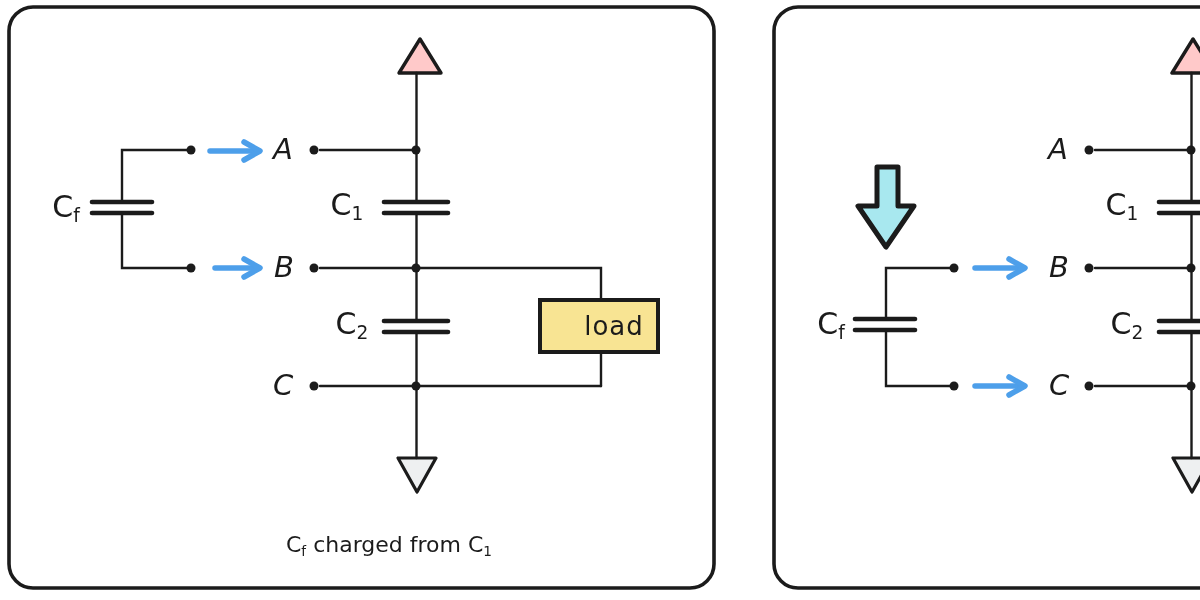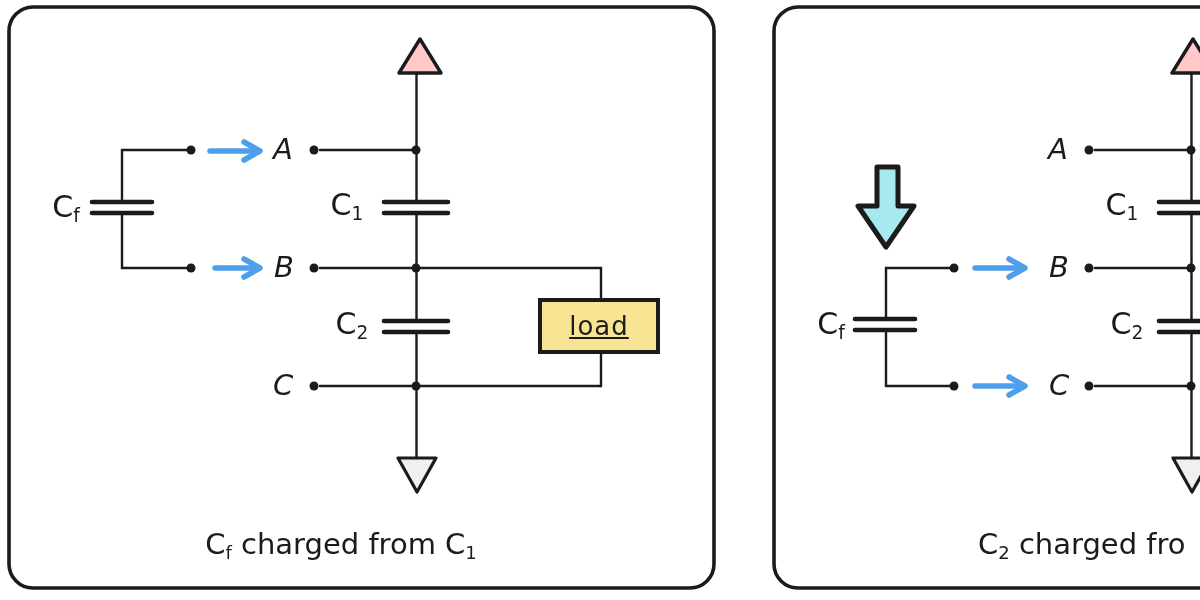--- a/index.html
+++ b/index.html
@@ -9,21 +9,21 @@
   }
   #stage svg{position:absolute;left:0;top:0;}
   .lbl{
     position:absolute;transform:translate(-50%,-50%);
     white-space:nowrap;color:#1b1b1b;line-height:1;
   }
   .node-lbl{font-size:29px;font-style:italic;font-weight:500;}
   .cap-lbl{font-size:30px;font-weight:500;}
   .cap-lbl .sub{font-size:0.62em;vertical-align:-0.3em;}
   .load-lbl{font-size:26px;font-weight:500;letter-spacing:1px;}
-  .caption{font-size:29px;font-weight:500;}
+  .caption{font-size:22px;font-weight:500;margin-left:48px;}
   .caption .sub{font-size:0.62em;vertical-align:-0.3em;}
   .caption-left{transform:translate(0,-50%);}
 </style>
 </head>
 <body>
 
 <div id="stage">
 
   <svg width="1200" height="600" viewBox="0 0 1200 600">
 
@@ -148,24 +148,23 @@
       <polygon points="877,167 898,167 898,206 914,206 886,247 858,206 877,206" fill="#a8e8ef" stroke="#1b1b1b" stroke-width="5" stroke-linejoin="round"></polygon>
     </g>
   </svg>
 
   <div class="lbl cap-lbl" style="left:66px;top:209px;"><span>C</span><span class="sub">f</span></div>
   <div class="lbl node-lbl" style="left:283px;top:149px;">A</div>
   <div class="lbl node-lbl" style="left:284px;top:267px;">B</div>
   <div class="lbl node-lbl" style="left:283px;top:385px;">C</div>
   <div class="lbl cap-lbl" style="left:347px;top:207px;"><span>C</span><span class="sub">1</span></div>
   <div class="lbl cap-lbl" style="left:352px;top:326px;"><span>C</span><span class="sub">2</span></div>
-  <div class="lbl load-lbl" style="left:599px;top:326px;text-decoration:underline;">load</div>
+  <div class="lbl load-lbl" style="left:614px;top:326px;">load</div>
   <div class="lbl caption" style="left:341px;top:546px;"><span>C</span><span class="sub">f</span><span> charged from </span><span>C</span><span class="sub">1</span></div>
 
   <div class="lbl cap-lbl" style="left:831px;top:326px;"><span>C</span><span class="sub">f</span></div>
   <div class="lbl node-lbl" style="left:1058px;top:149px;">A</div>
   <div class="lbl node-lbl" style="left:1059px;top:267px;">B</div>
   <div class="lbl node-lbl" style="left:1059px;top:385px;">C</div>
   <div class="lbl cap-lbl" style="left:1122px;top:207px;"><span>C</span><span class="sub">1</span></div>
   <div class="lbl cap-lbl" style="left:1127px;top:326px;"><span>C</span><span class="sub">2</span></div>
-  <div class="lbl caption caption-left" style="left:978px;top:546px;"><span>C</span><span class="sub">2</span><span> charged fro</span></div>
 
 </div>
 
 </body></html>

